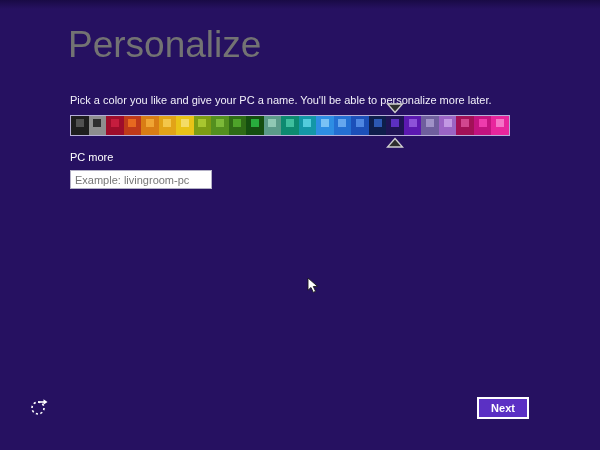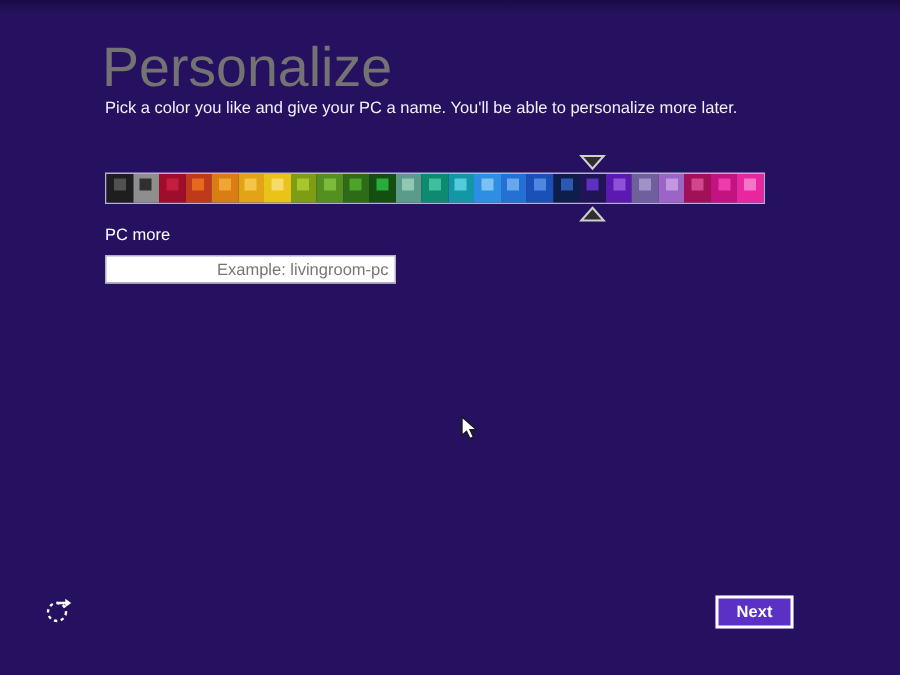--- a/index.html
+++ b/index.html
@@ -7,41 +7,41 @@
     width:600px;height:450px;position:relative;overflow:hidden;
     font-family:"Liberation Sans","DejaVu Sans",sans-serif;
     background:linear-gradient(180deg,#190a45 0px,#261161 9px,#261161 100%);
     color:#ffffff;
   }
   .title{
     position:absolute;left:68px;top:24px;
     font-size:37px;font-weight:300;letter-spacing:0px;color:#737373;
   }
   .subtitle{
-    position:absolute;left:70px;top:66px;width:480px;
+    position:absolute;left:70px;top:94px;width:480px;
     font-size:11px;color:#f2f0fa;
   }
   .strip{
     position:absolute;left:70px;top:115px;width:440px;height:21px;
     border:1px solid #b6aed8;box-sizing:border-box;
   }
   .strip-row{display:flex;width:100%;height:100%;}
   .swatch{flex:1 1 0;height:100%;position:relative;}
   .accent{width:8px;height:8px;margin:3px auto 0;}
   .marker{position:absolute;transform:translateX(-50%);line-height:0;}
   .marker-top{top:-13px;}
   .marker-bottom{top:21px;}
   .pcname-label{
     position:absolute;left:70px;top:151px;font-size:11px;color:#ffffff;
   }
   .pcname-input{
-    position:absolute;left:70px;top:170px;width:194px;height:19px;
+    position:absolute;left:70px;top:170px;width:142px;height:19px;
     box-sizing:border-box;border:1px solid #b3b0c6;background:#ffffff;
     font-family:"Liberation Sans","DejaVu Sans",sans-serif;
-    font-size:11px;color:#1a1a1a;padding:0 4px;outline:none;text-align:right;
+    font-size:11px;color:#1a1a1a;padding:0 4px;outline:none;
   }
   .pcname-input::placeholder{color:#767676;opacity:1;}
   .cursor{position:absolute;left:307px;top:277px;}
   .eoa{position:absolute;left:29px;top:398px;width:20px;height:20px;cursor:pointer;}
   .next-btn{
     position:absolute;left:477px;top:397px;width:52px;height:22px;
     background:#5b30c4;border:2px solid #ffffff;box-sizing:border-box;
     color:#ffffff;font-size:11px;font-weight:700;
     font-family:"Liberation Sans","DejaVu Sans",sans-serif;
     display:flex;align-items:center;justify-content:center;cursor:pointer;

